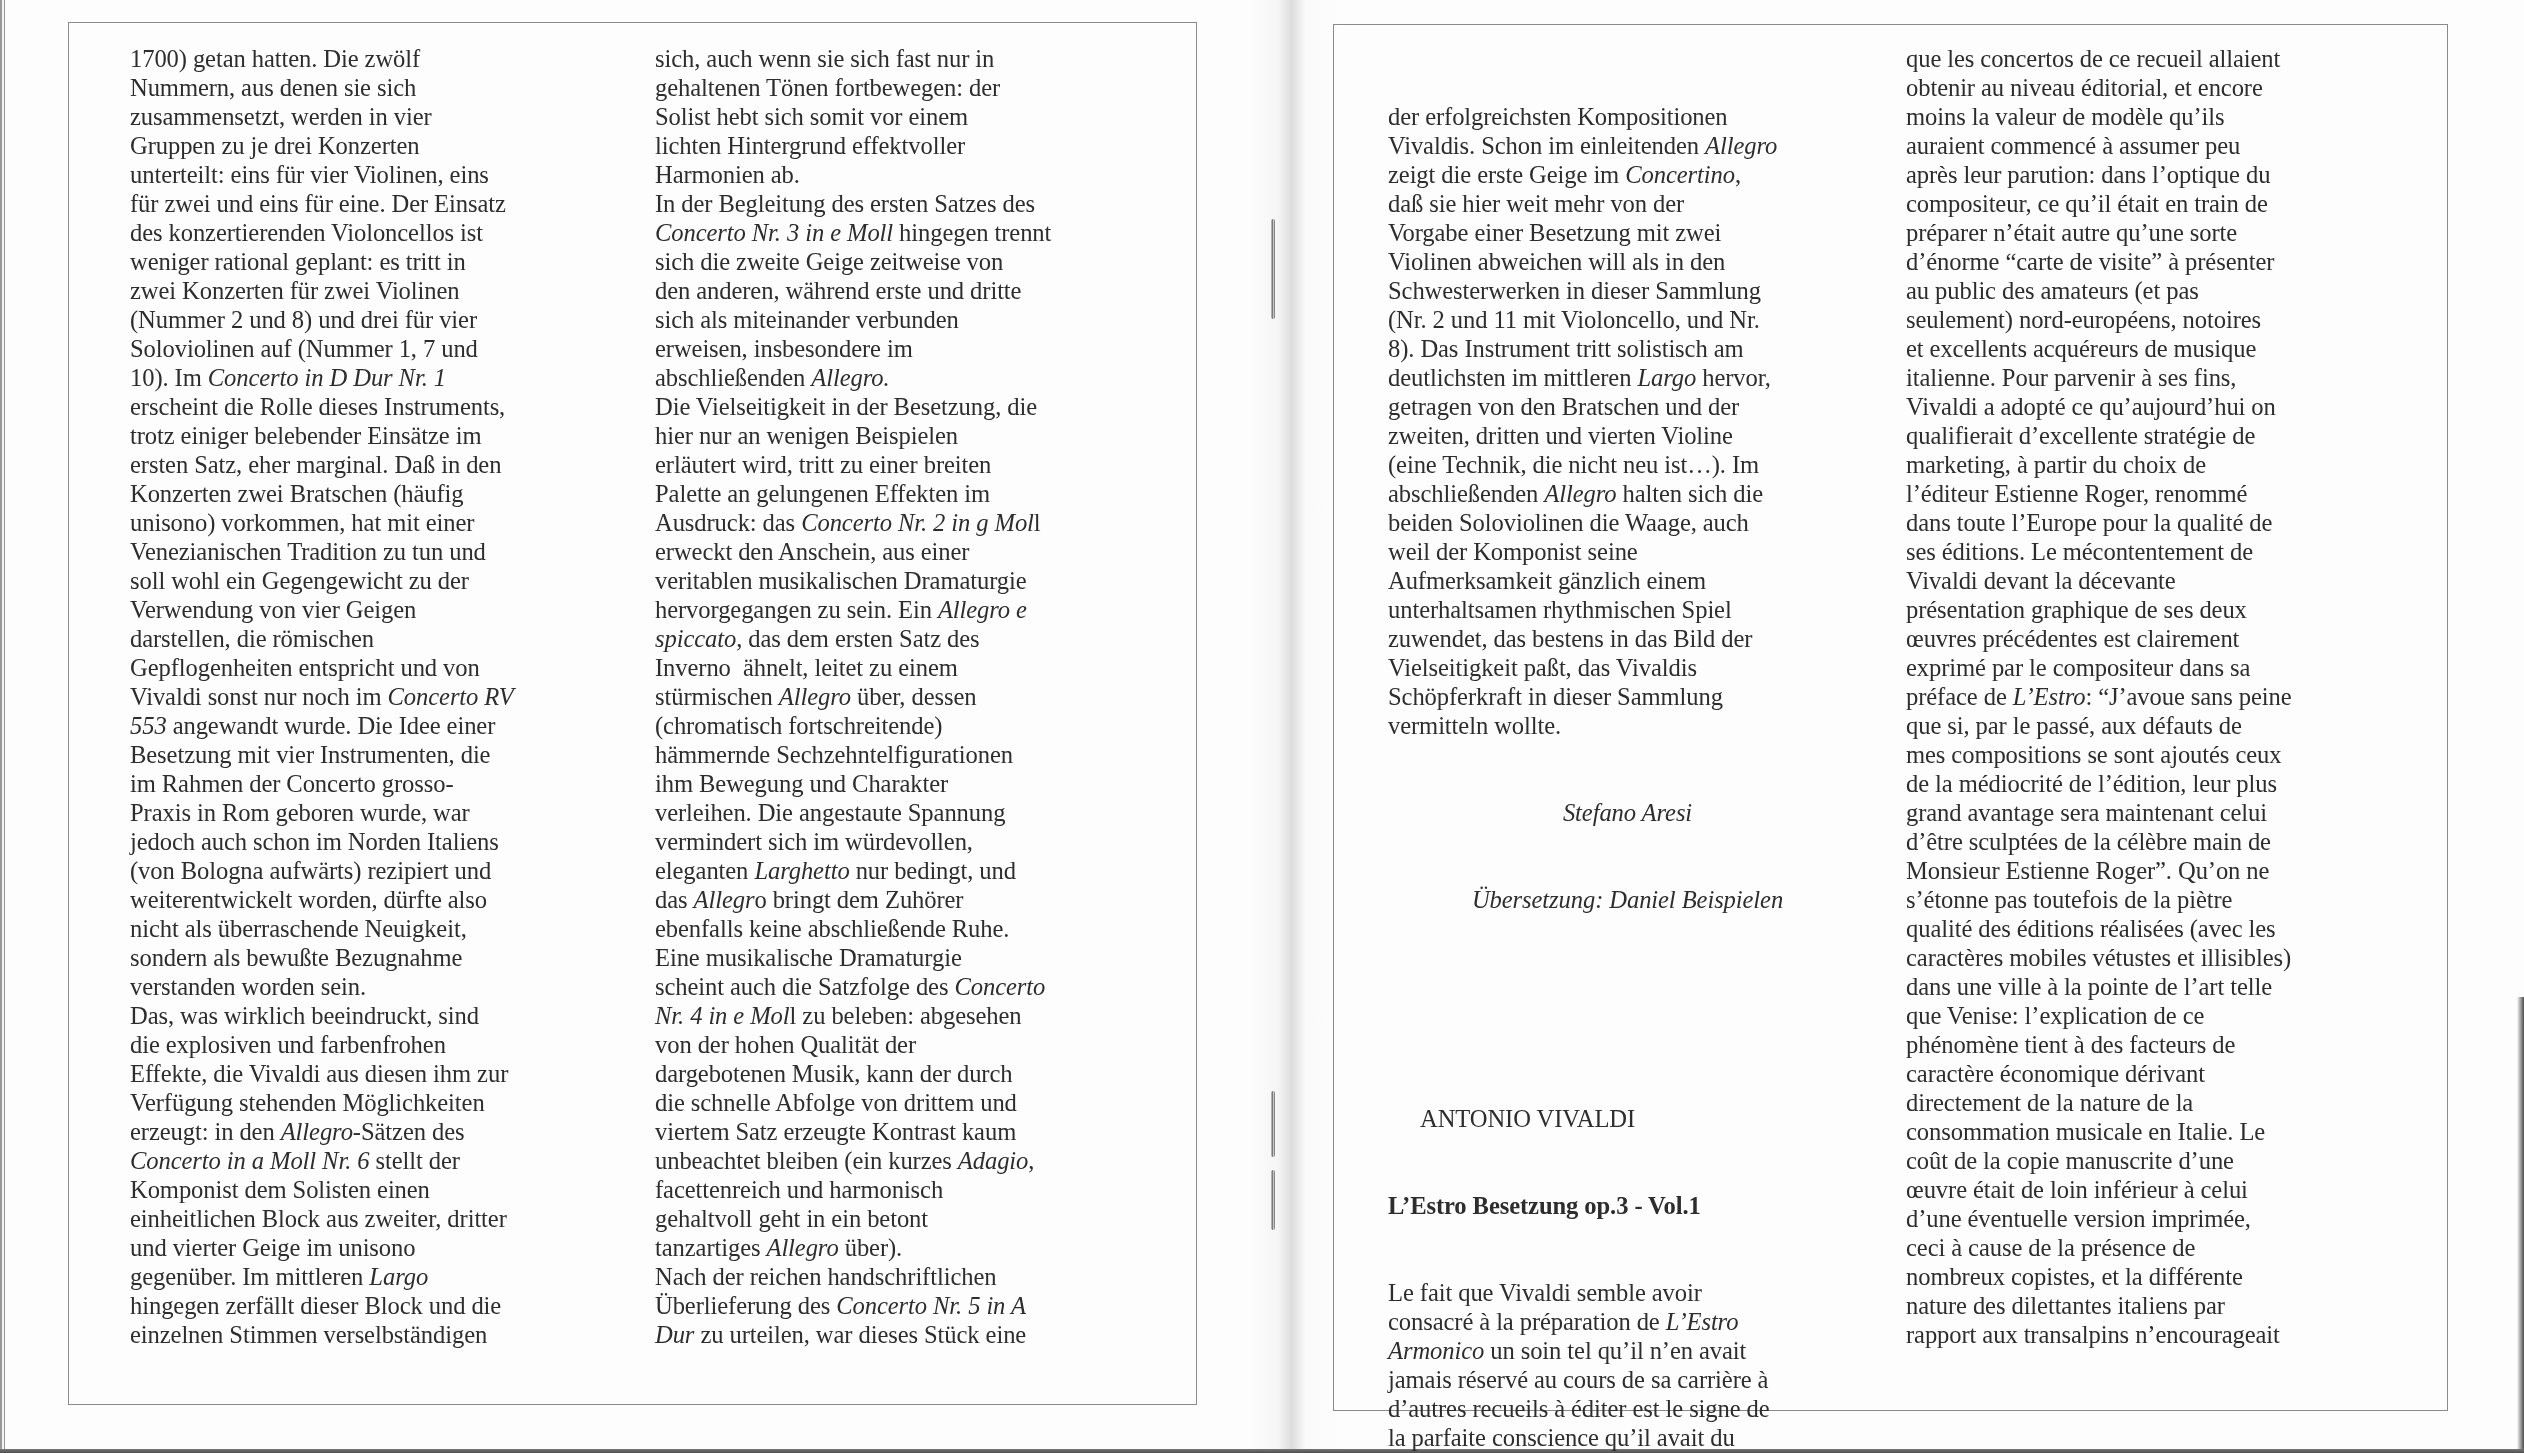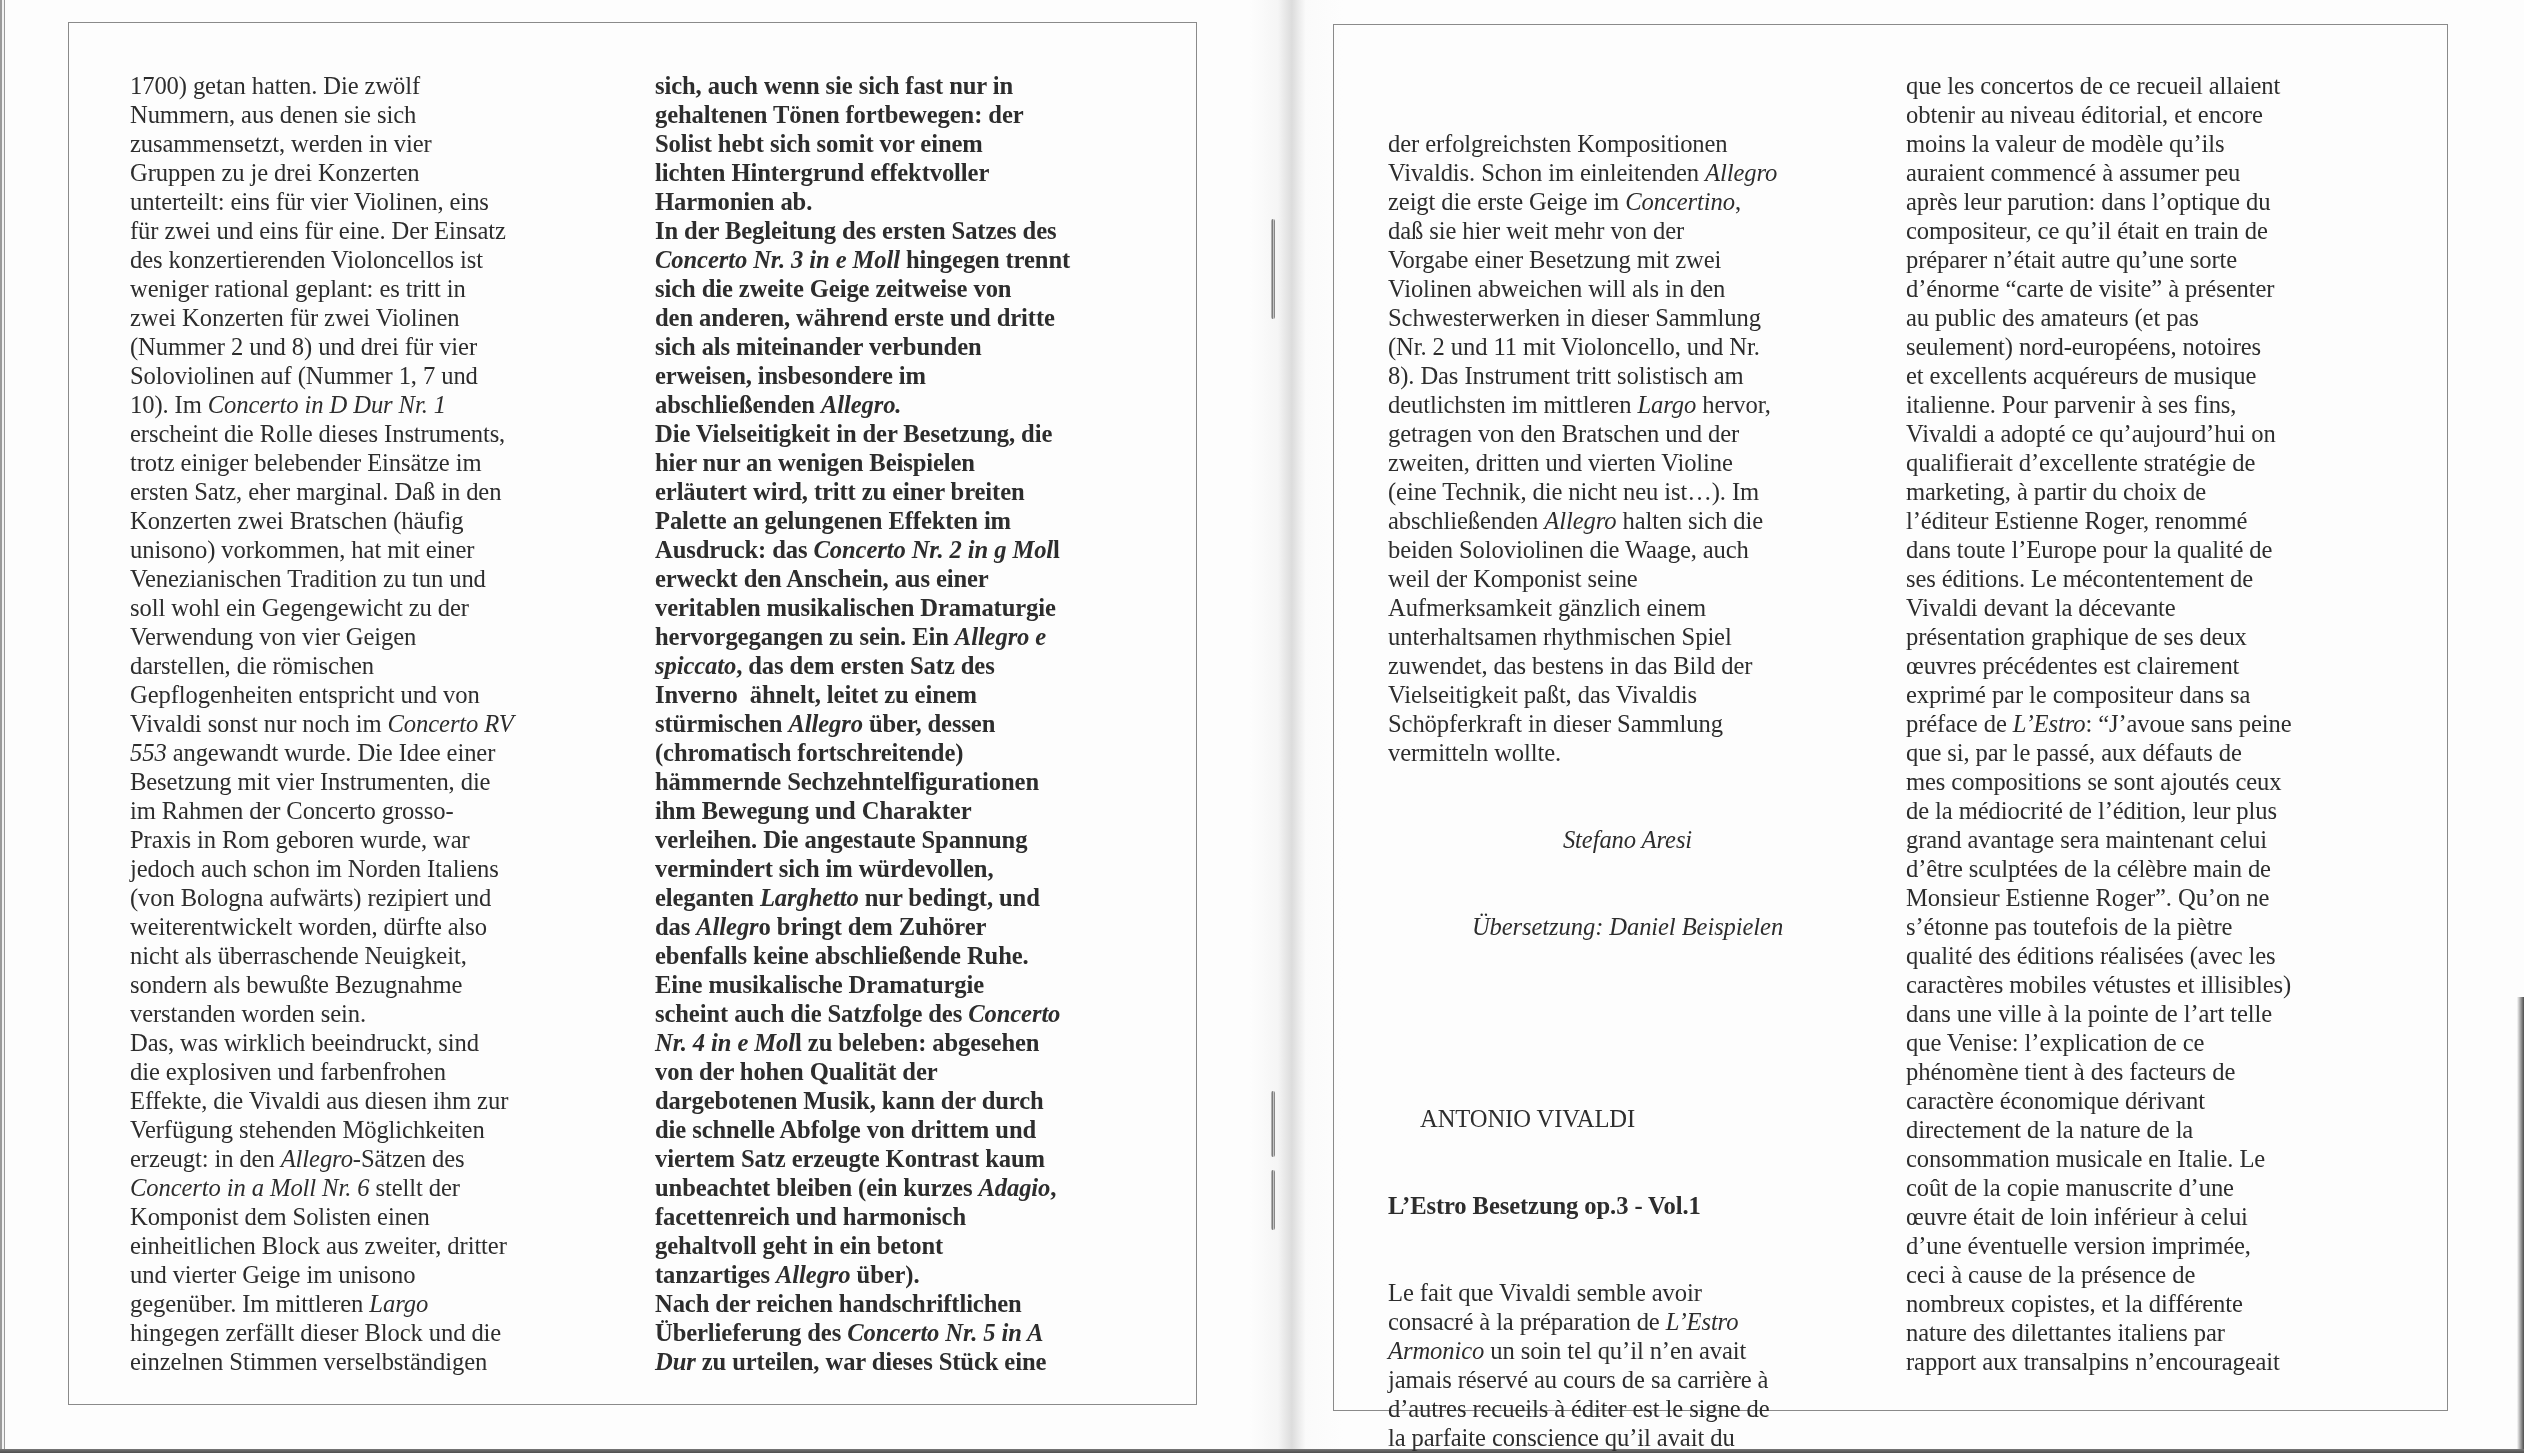--- a/index.html
+++ b/index.html
@@ -30,26 +30,26 @@
     position: absolute; width: 4px;
     background: linear-gradient(90deg, #d9d9d9, #6b6b6b 35%, #f4f4f4 55%, #555 80%, #ddd);
     border-radius: 2px;
   }
   .frame {
     position: absolute; border: 1.3px solid #8a8a8a; box-sizing: border-box;
   }
   .frame.left  { left: 68px;  top: 22px; width: 1129px; height: 1383px; }
   .frame.right { left: 1333px; top: 24px; width: 1115px; height: 1387px; }
   .col {
-    position: absolute; top: 71px;
+    position: absolute; top: 44px;
     font-size: 24.6px; line-height: 29px; white-space: pre;
     letter-spacing: -0.1px;
   }
   .col.c1 { left: 130px; }
-  .col.c2 { left: 655px; font-weight: bold; }
+  .col.c2 { left: 655px; }
   .col.c3 { left: 1388px; font-family: Liberation Serif, serif; }
   .col.c4 { left: 1906px; font-family: Liberation Serif, serif; }
   .line { display: block; height: 29px; }
   .line i { font-style: italic; }
   .sig { display: block; text-align: center; font-style: italic; height: 29px; width: 479px; }
   .fr-block { position: absolute; left: 1388px; top: 1046px; font-size: 24.6px; line-height: 29px; white-space: pre; letter-spacing: -0.1px; }
   .fr-head { display: block; height: 29px; margin-left: 32px; }
   .fr-title { display: block; height: 29px; font-weight: bold; }
 </style>
 </head>

